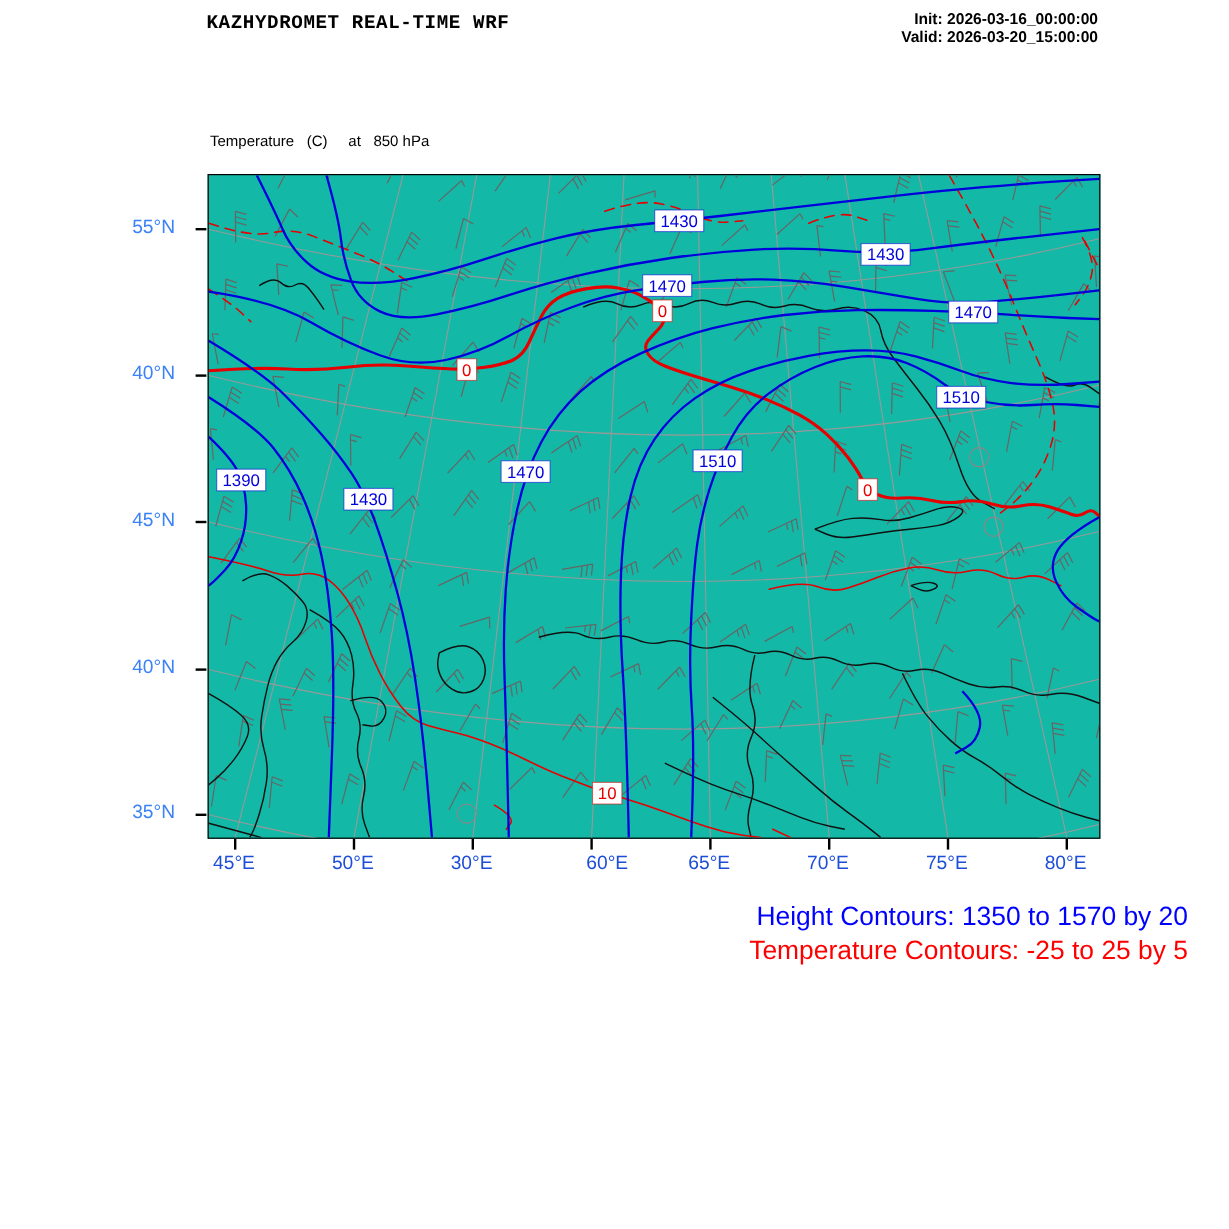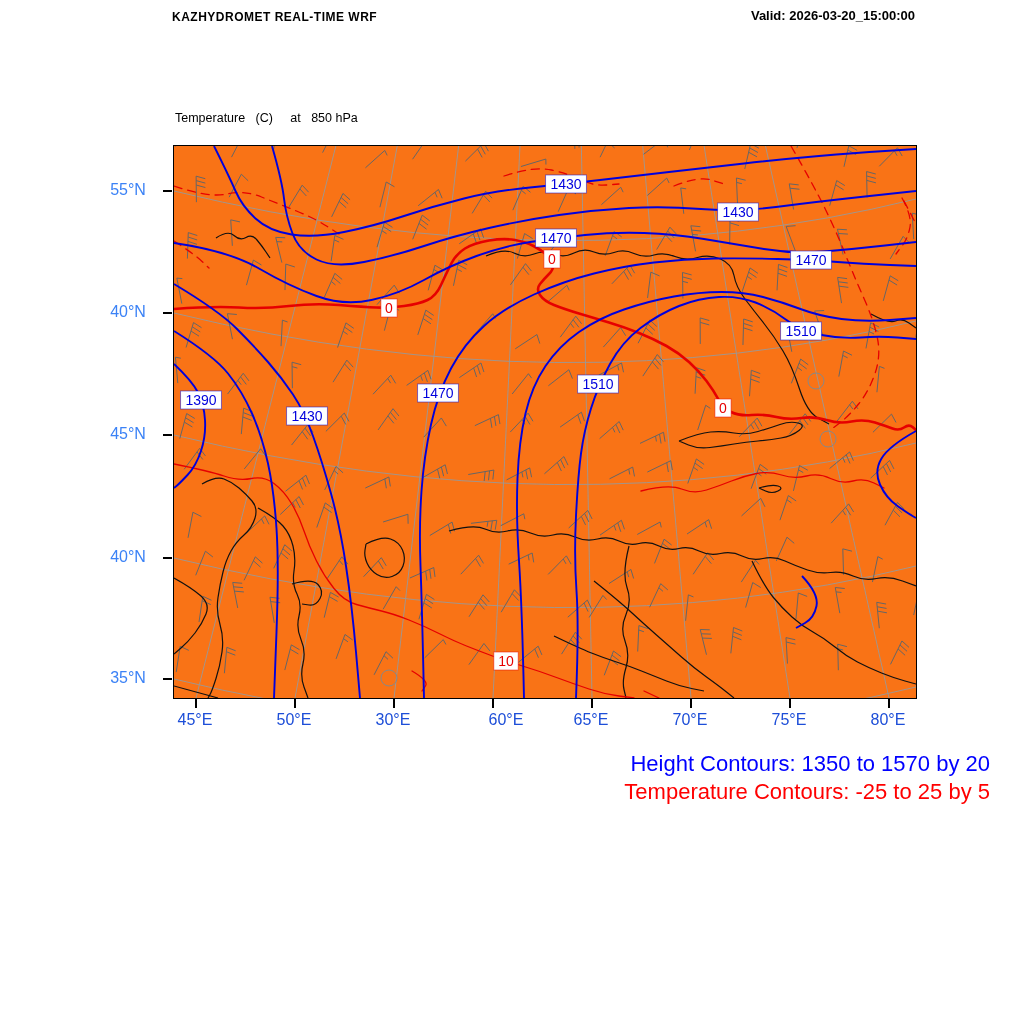--- a/index.html
+++ b/index.html
@@ -1,38 +1,39 @@
 <!DOCTYPE html>
 <html><head>
 <meta charset="utf-8">
 <style>
   html,body{margin:0;padding:0;background:#fff;}
   #page{position:relative;width:1024px;height:1024px;background:#fff;overflow:hidden;
         font-family:"Liberation Sans", sans-serif;color:#000;}
-  #title{position:absolute;left:172px;top:10px;font-size:12px;font-weight:bold;letter-spacing:.5px;}
+  #title{position:absolute;left:172px;top:10px;font-size:16px;font-weight:bold;letter-spacing:.5px;font-family:Liberation Mono, monospace;}
   #initblock{position:absolute;left:600px;top:8px;width:315px;text-align:right;
              font-size:13px;font-weight:bold;line-height:15px;}
   #varblock{position:absolute;left:175px;top:80px;font-size:12.5px;line-height:15.5px;white-space:pre;}
   #mapframe{position:absolute;left:173px;top:145px;width:742px;height:552px;
-            border:1.5px solid #000;box-sizing:content-box;background:#f97316;}
+            border:1.5px solid #000;box-sizing:content-box;background:#14b8a6;}
   #mapsvg{position:absolute;left:0;top:0;}
   .latlabel{position:absolute;width:60px;text-align:center;font-size:16px;color:#3b82f6;}
   .lonlabel{position:absolute;width:70px;text-align:center;font-size:16px;color:#1d4ed8;}
   .tick{position:absolute;background:#000;}
   #legendblock{position:absolute;left:420px;top:750px;width:570px;text-align:right;
                font-size:22px;line-height:28px;}
   .legend-line{white-space:pre;}
 </style>
 </head>
 <body>
 <div id="page">
 
   <div id="title">KAZHYDROMET REAL-TIME WRF</div>
 
   <div id="initblock">
+    <div>Init: 2026-03-16_00:00:00</div>
     <div>Valid: 2026-03-20_15:00:00</div>
   </div>
 
   <div id="varblock">
     <div>Temperature   (C)     at   850 hPa</div>
     <div>Height   (m)     at   850 hPa</div>
     <div>Wind   (m/s)     at   850 hPa</div>
   </div>
 
   <div id="mapframe">

